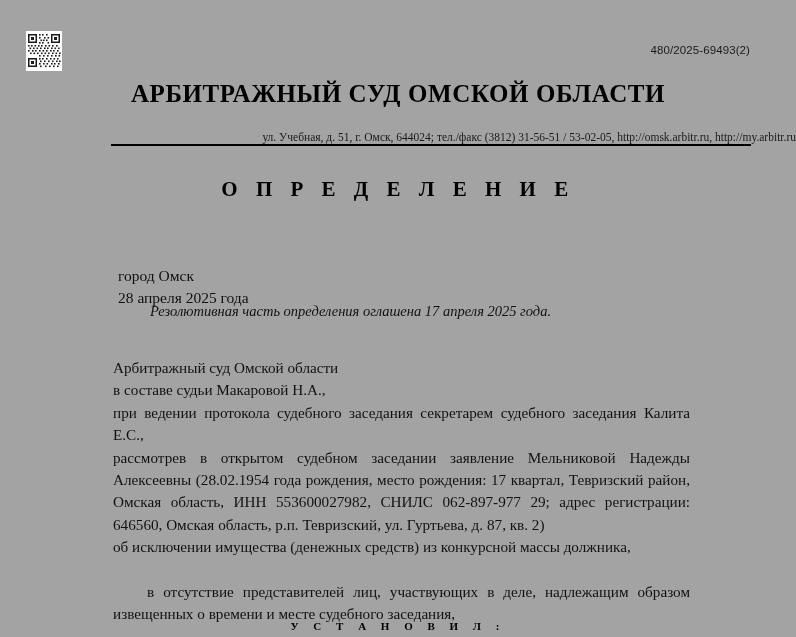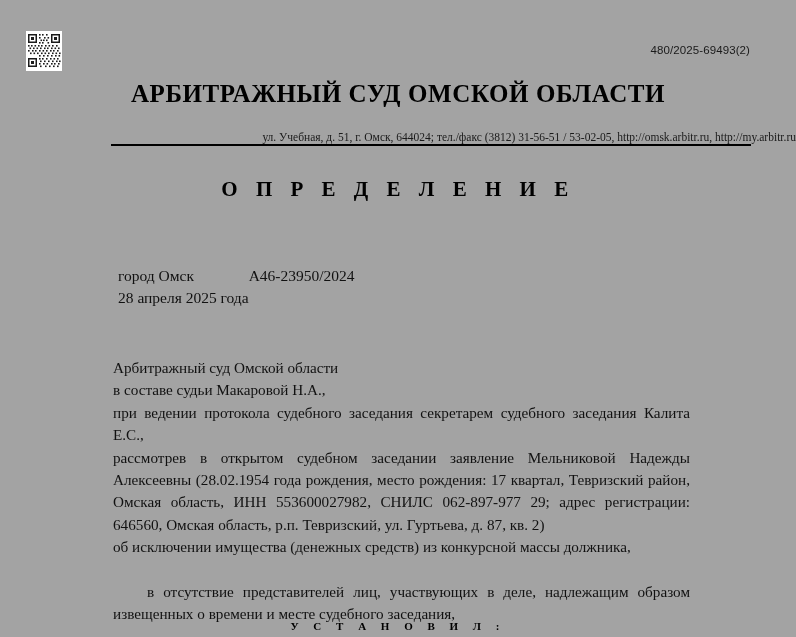--- a/index.html
+++ b/index.html
@@ -267,25 +267,25 @@
   <div class="rule-double"></div>
 
   <div class="doc-heading">О П Р Е Д Е Л Е Н И Е</div>
 
   <div class="meta-block">
     <div class="meta-left">
       <div>город Омск</div>
       <div>28 апреля 2025 года</div>
     </div>
     <div class="meta-right">
-      <div>А46-23950/2024</div>
     </div>
   </div>
 
   <div class="announce">
+    <div class="row">Резолютивная часть определения оглашена 17 апреля 2025 года.</div>
   </div>
 
   <div class="body-block">
     <p>Арбитражный суд Омской области</p>
     <p>в составе судьи Макаровой Н.А.,</p>
     <p class="p-justify">при ведении протокола судебного заседания секретарем судебного заседания Калита Е.С.,</p>
     <p class="p-justify">рассмотрев в открытом судебном заседании заявление Мельниковой Надежды Алексеевны (28.02.1954 года рождения, место рождения: 17 квартал, Тевризский район, Омская область, ИНН 553600027982, СНИЛС 062-897-977 29; адрес регистрации: 646560, Омская область, р.п. Тевризский, ул. Гуртьева, д. 87, кв. 2)</p>
     <p>об  исключении имущества (денежных средств) из конкурсной массы должника,</p>
     <div class="spacer-para"></div>
     <p class="p-justify p-indent">в отсутствие представителей лиц, участвующих в деле, надлежащим образом извещенных о времени и месте судебного заседания,</p>

